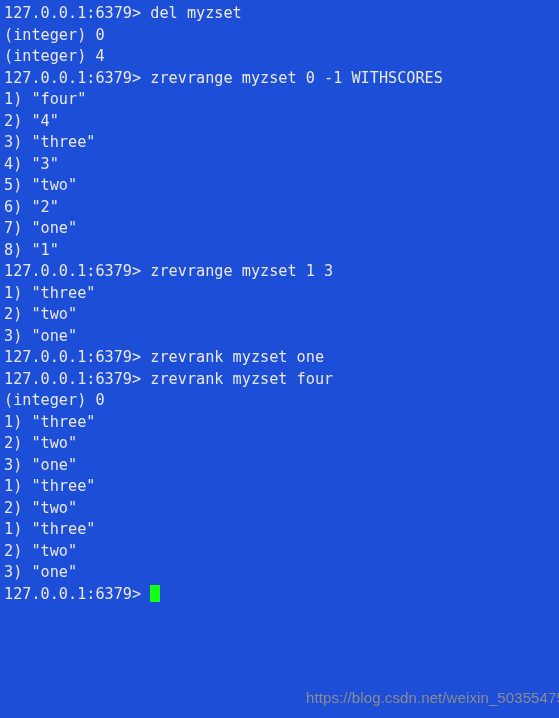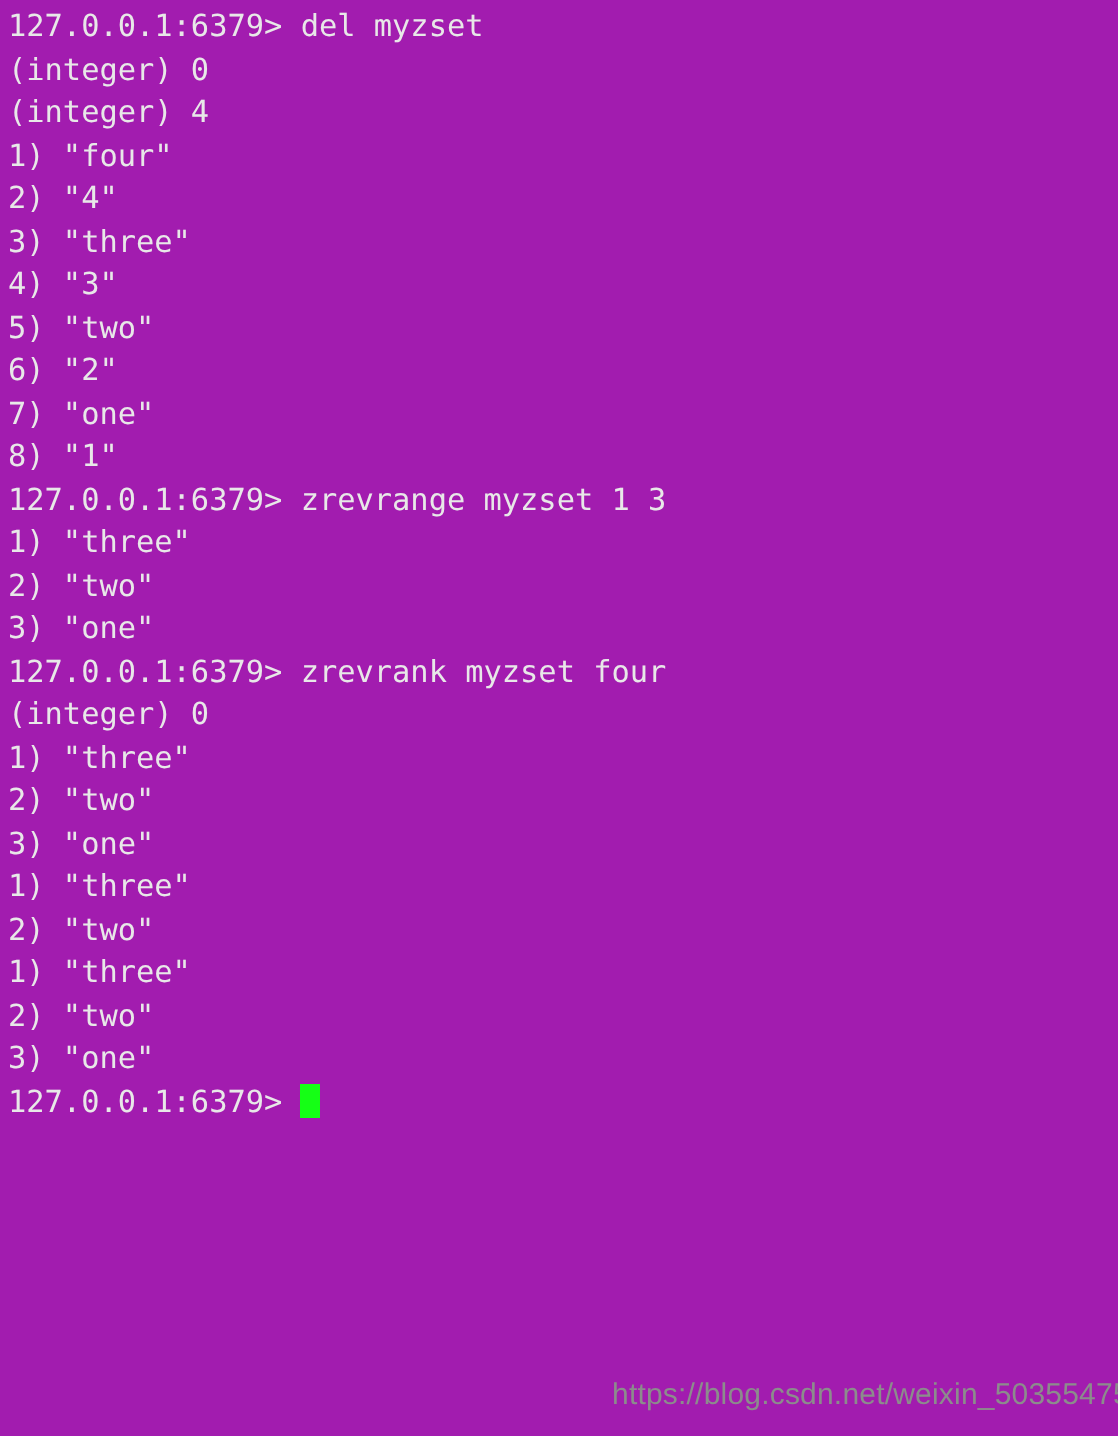--- a/index.html
+++ b/index.html
@@ -14,21 +14,21 @@
     overflow: hidden;
     position: relative;
     font-family: "DejaVu Sans Mono", "Liberation Mono", monospace;
   }
   #terminal {
     position: absolute;
     left: 0;
     top: 0;
     width: 559px;
     height: 718px;
-    background: #a21caf;
+    background: #1d4ed8;
     padding: 3px 0 0 4px;
     box-sizing: border-box;
   }
   .line {
     height: 21.5px;
     line-height: 21.5px;
     font-size: 15.2px;
     white-space: pre;
     color: #e8e8e8;
     letter-spacing: 0px;
@@ -61,32 +61,34 @@
   }
 </style>
 </head>
 <body>
 
 <div id="terminal">
   <div id="terminal-lines">
       <div class="line"><span class="prompt">127.0.0.1:6379&gt; </span><span class="cmd">del myzset</span></div>
       <div class="line"><span>(integer) 0</span></div>
       <div class="line"><span>(integer) 4</span></div>
+      <div class="line"><span class="prompt">127.0.0.1:6379&gt; </span><span class="cmd">zrevrange myzset 0 -1 WITHSCORES</span></div>
       <div class="line"><span>1) "four"</span></div>
       <div class="line"><span>2) "4"</span></div>
       <div class="line"><span>3) "three"</span></div>
       <div class="line"><span>4) "3"</span></div>
       <div class="line"><span>5) "two"</span></div>
       <div class="line"><span>6) "2"</span></div>
       <div class="line"><span>7) "one"</span></div>
       <div class="line"><span>8) "1"</span></div>
       <div class="line"><span class="prompt">127.0.0.1:6379&gt; </span><span class="cmd">zrevrange myzset 1 3</span></div>
       <div class="line"><span>1) "three"</span></div>
       <div class="line"><span>2) "two"</span></div>
       <div class="line"><span>3) "one"</span></div>
+      <div class="line"><span class="prompt">127.0.0.1:6379&gt; </span><span class="cmd">zrevrank myzset one</span></div>
       <div class="line"><span class="prompt">127.0.0.1:6379&gt; </span><span class="cmd">zrevrank myzset four</span></div>
       <div class="line"><span>(integer) 0</span></div>
       <div class="line"><span>1) "three"</span></div>
       <div class="line"><span>2) "two"</span></div>
       <div class="line"><span>3) "one"</span></div>
       <div class="line"><span>1) "three"</span></div>
       <div class="line"><span>2) "two"</span></div>
       <div class="line"><span>1) "three"</span></div>
       <div class="line"><span>2) "two"</span></div>
       <div class="line"><span>3) "one"</span></div>

